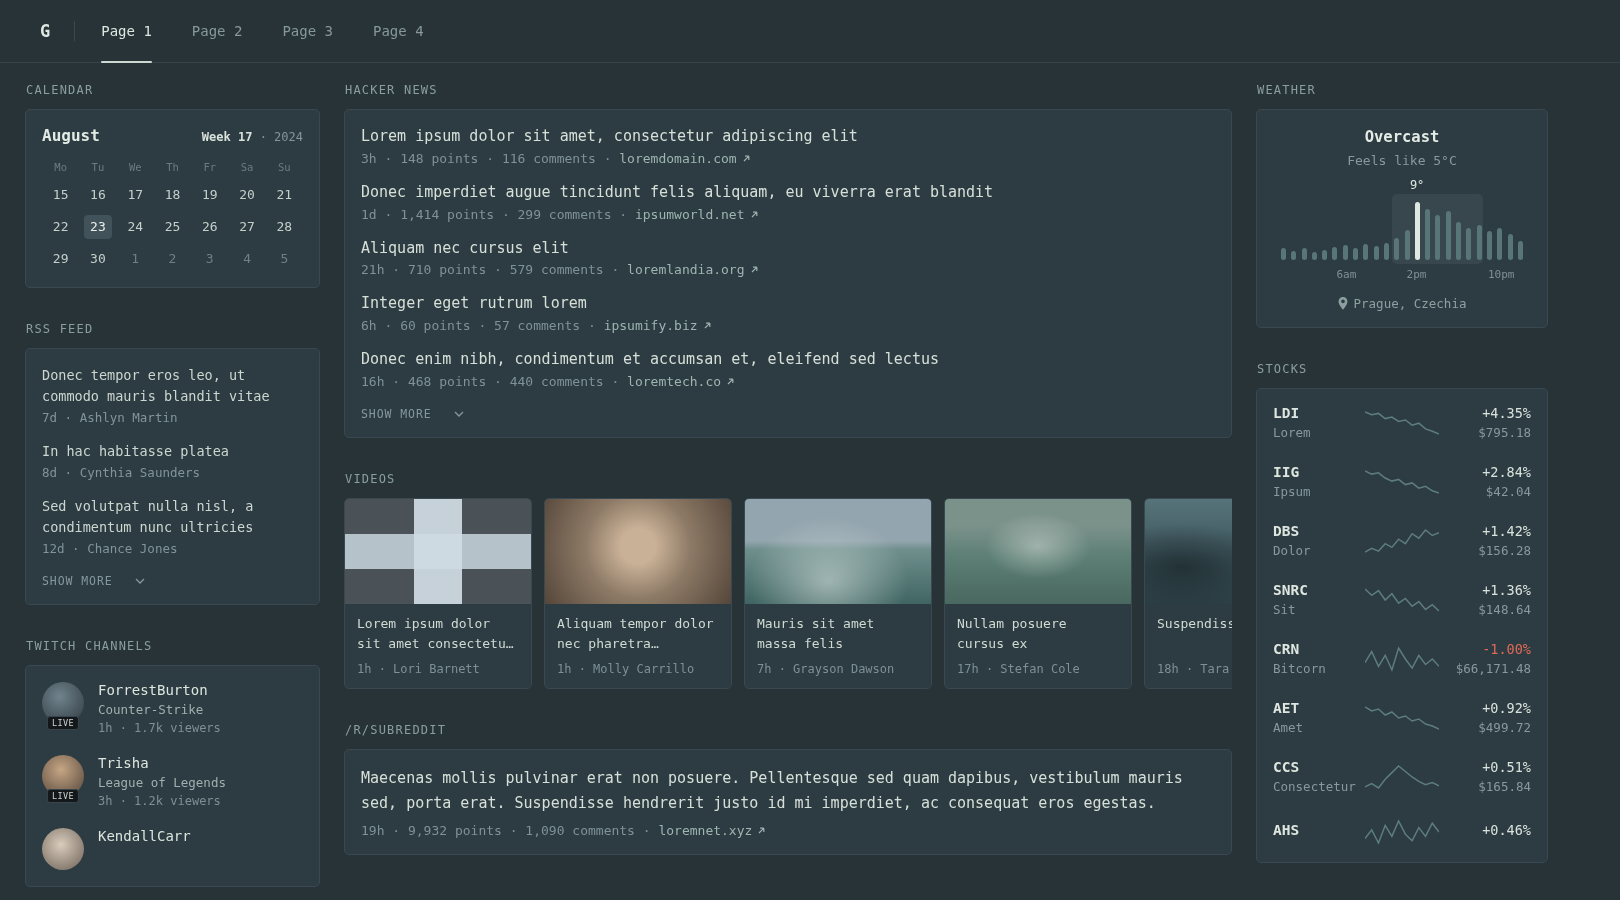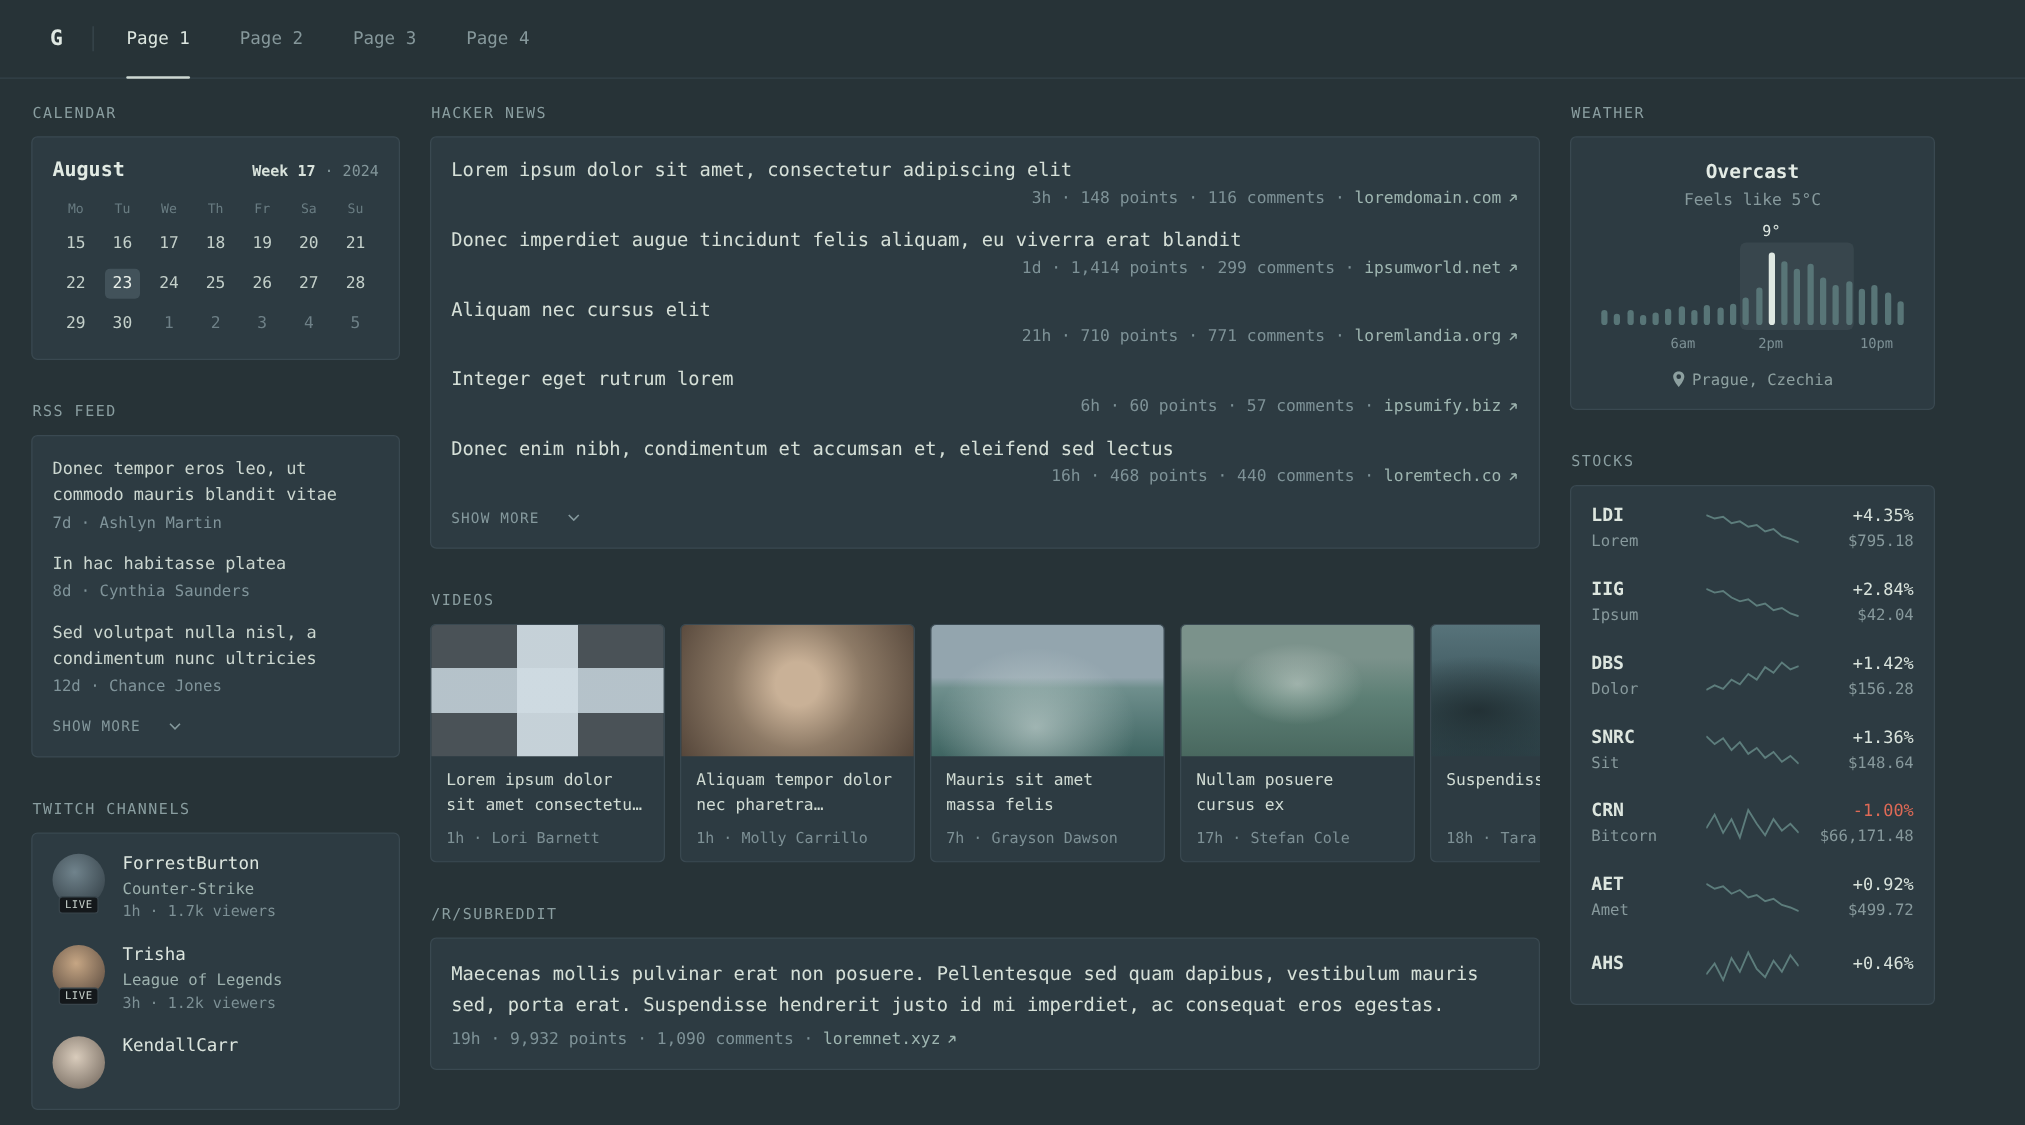--- a/index.html
+++ b/index.html
@@ -52,21 +52,21 @@
   .av-2 { background:radial-gradient(circle at 45% 35%, #c6a684, #504239); }
   .av-3 { background:radial-gradient(circle at 45% 40%, #d9ccbc, #6b6056); }
   .live { position:absolute; left:50%; bottom:-6px; transform:translateX(-50%); background:#14181b; color:#ccd6d0; font-size:8.5px; letter-spacing:.05em; padding:1px 4px; border-radius:3px; border:1px solid #39454c; }
   .tw-name { font-size:14px; color:#dce5de; }
   .tw-game { font-size:12.5px; color:#9db1ae; margin-top:4px; }
   .tw-meta { font-size:12px; color:#7d9095; margin-top:4px; }
 
   
   .hn-item { margin-bottom:16px; }
   .hn-title { display:block; font-size:15px; color:#d6e0d8; line-height:1.45; }
-  .hn-meta { font-size:13px; color:#7e9297; margin-top:3px;text-align:right; }
+  .hn-meta { font-size:13px; color:#7e9297; margin-top:3px; }
   .meta-link { color:#9eb5b0; display:inline-flex; align-items:center; }
   .ext-icon { width:9px; height:9px; margin-left:5px; }
   .sub-title { display:block; font-size:15px; line-height:1.65; color:#d6e0d8; }
   .sub-meta { font-size:13px; color:#7e9297; margin-top:8px; }
 
   
   .video-row { display:flex; gap:12px; overflow:hidden; }
   .video-card { width:188px; flex-shrink:0; background:#2d3b42; border:1px solid #3a4951; border-radius:5px; overflow:hidden; }
   .thumb { width:100%; height:105px; }
   .t1 { background:
@@ -257,21 +257,21 @@
           <div class="hn-meta" data-interactable="false"><span data-interactable="false">1d · 1,414 points · 299 comments · </span><a class="meta-link" data-interactable="true">
                 <span data-interactable="false">ipsumworld.net</span>
                 <svg class="ext-icon" data-interactable="false" viewBox="0 0 10 10">
                   <path d="M2.2 7.8L7.4 2.6M3.4 2.4h4.2M7.6 2.4v4.2" fill="none" stroke="currentColor" stroke-width="1.3"></path>
                 </svg>
               </a></div>
         </article>
 
         <article class="hn-item" data-interactable="false">
           <a class="hn-title" data-interactable="true">Aliquam nec cursus elit</a>
-          <div class="hn-meta" data-interactable="false"><span data-interactable="false">21h · 710 points · 771 comments · </span><a class="meta-link" data-interactable="true">
+          <div class="hn-meta" data-interactable="false"><span data-interactable="false">21h · 710 points · 579 comments · </span><a class="meta-link" data-interactable="true">
                 <span data-interactable="false">loremlandia.org</span>
                 <svg class="ext-icon" data-interactable="false" viewBox="0 0 10 10">
                   <path d="M2.2 7.8L7.4 2.6M3.4 2.4h4.2M7.6 2.4v4.2" fill="none" stroke="currentColor" stroke-width="1.3"></path>
                 </svg>
               </a></div>
         </article>
 
         <article class="hn-item" data-interactable="false">
           <a class="hn-title" data-interactable="true">Integer eget rutrum lorem</a>
           <div class="hn-meta" data-interactable="false"><span data-interactable="false">6h · 60 points · 57 comments · </span><a class="meta-link" data-interactable="true">
@@ -487,20 +487,33 @@
               <svg class="s-spark" data-interactable="false" viewBox="0 0 74 28">
                 <polyline points="0.0,3.0 6.7,7.0 13.5,5.0 20.2,11.0 26.9,8.0 33.6,14.0 40.4,12.0 47.1,17.0 53.8,15.0 60.5,20.0 67.3,22.0 74.0,25.0" fill="none" stroke="#5d7d7c" stroke-width="1.5"></polyline>
               </svg>
               <div class="s-right">
                 <div class="s-change" data-interactable="false">+0.92%</div>
                 <div class="s-price" data-interactable="false">$499.72</div>
               </div>
             </div>
             <div class="stock-row" data-interactable="true">
               <div class="s-left">
+                <div class="s-ticker" data-interactable="false">CCS</div>
+                <div class="s-name" data-interactable="false">Consectetur</div>
+              </div>
+              <svg class="s-spark" data-interactable="false" viewBox="0 0 74 28">
+                <polyline points="0.0,23.9 6.7,20.6 13.5,25.0 20.2,16.2 26.9,9.6 33.6,3.0 40.4,8.5 47.1,14.0 53.8,18.4 60.5,21.7 67.3,19.5 74.0,22.8" fill="none" stroke="#5d7d7c" stroke-width="1.5"></polyline>
+              </svg>
+              <div class="s-right">
+                <div class="s-change" data-interactable="false">+0.51%</div>
+                <div class="s-price" data-interactable="false">$165.84</div>
+              </div>
+            </div>
+            <div class="stock-row" data-interactable="true">
+              <div class="s-left">
                 <div class="s-ticker" data-interactable="false">AHS</div>
                 <div class="s-name" data-interactable="false"></div>
               </div>
               <svg class="s-spark" data-interactable="false" viewBox="0 0 74 28">
                 <polyline points="0.0,20.6 6.7,11.8 13.5,25.0 20.2,7.4 26.9,18.4 33.6,3.0 40.4,16.2 47.1,22.8 53.8,9.6 60.5,18.4 67.3,5.2 74.0,14.0" fill="none" stroke="#5d7d7c" stroke-width="1.5"></polyline>
               </svg>
               <div class="s-right">
                 <div class="s-change" data-interactable="false">+0.46%</div>
                 <div class="s-price" data-interactable="false"></div>
               </div>

